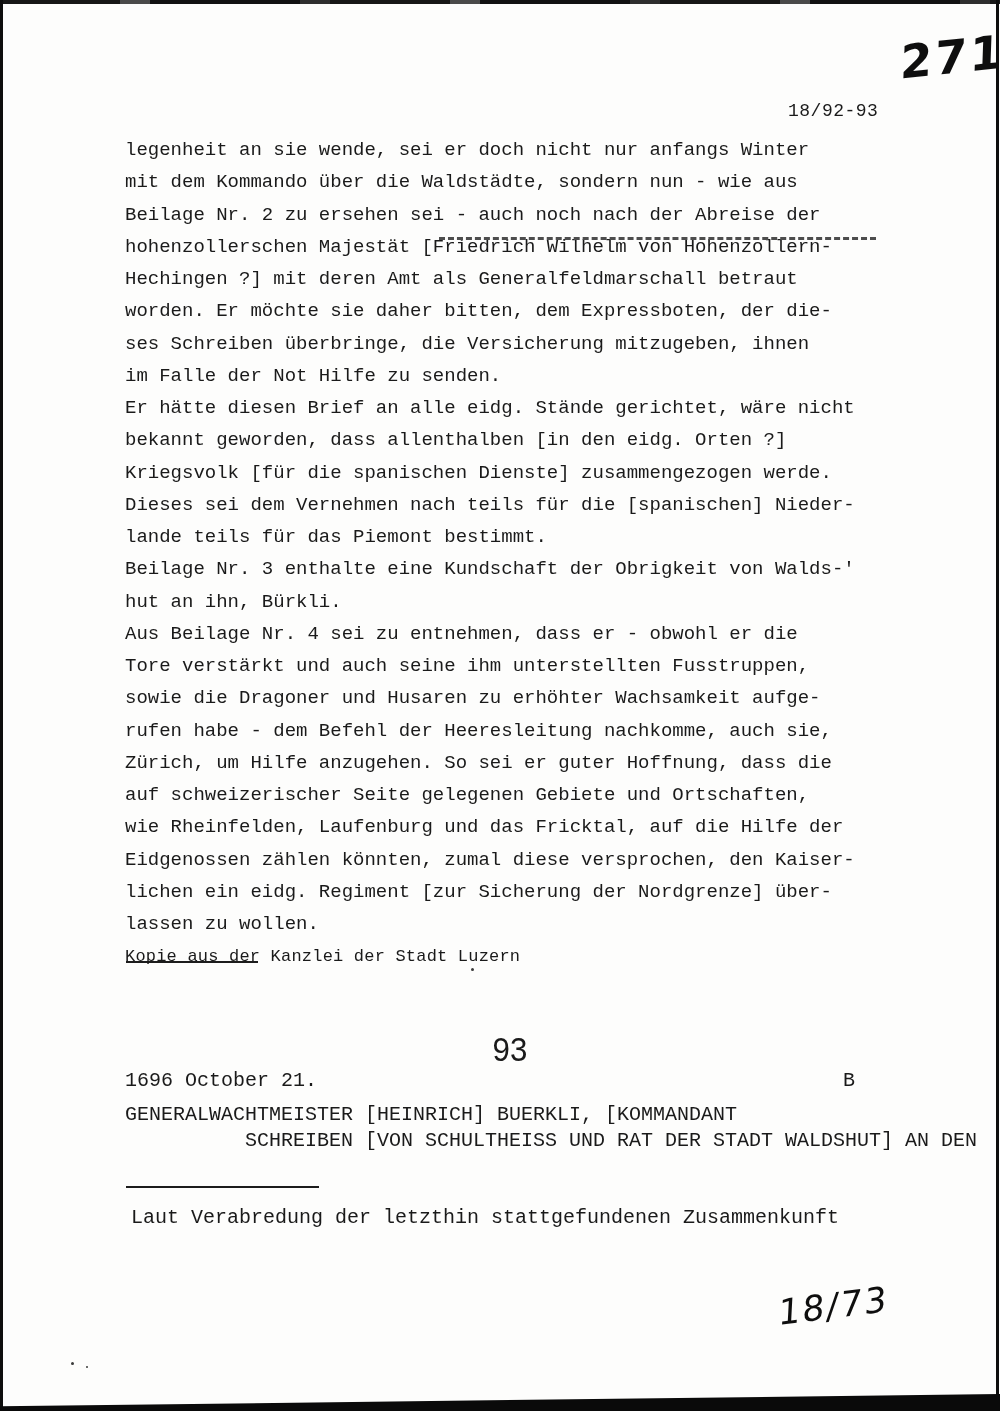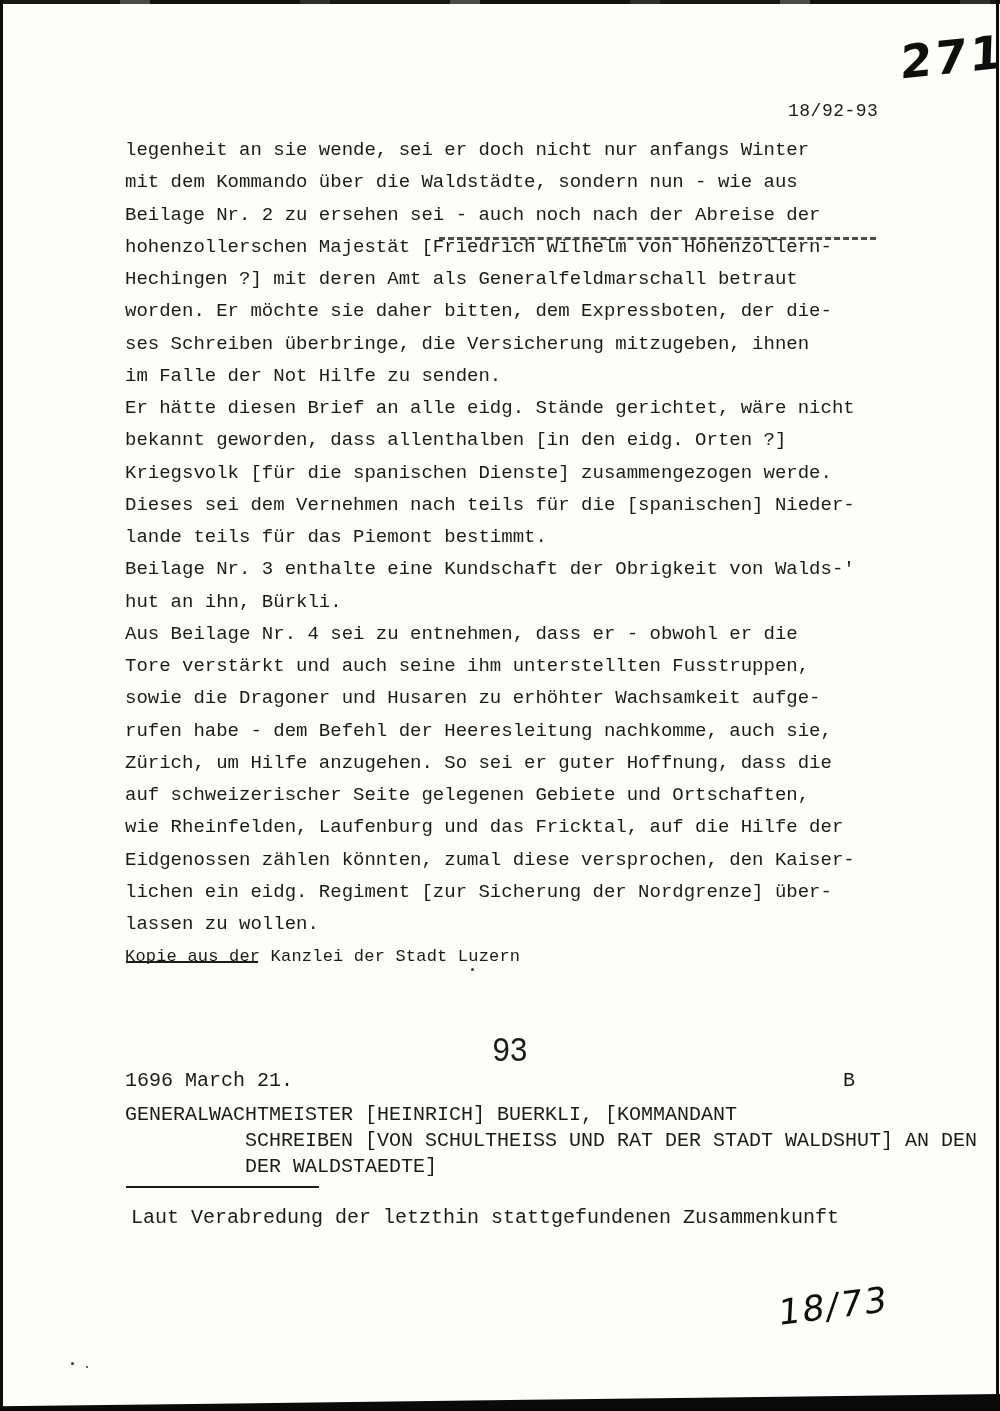--- a/index.html
+++ b/index.html
@@ -133,25 +133,25 @@
 
   <div class="overline-artifact"></div>
 
   <div class="source-rule"></div>
   <div class="source-note">
     <div>Kopie aus der Kanzlei der Stadt Luzern</div>
   </div>
 
   <div class="entry-number">93</div>
 
-  <div class="entry-date-row">1696 March 21.</div>
+  <div class="entry-date-row">1696 October 21.</div>
 
   <div class="entry-letter">B</div>
 
-  <div class="entry-title"><div>GENERALWACHTMEISTER [HEINRICH] BUERKLI, [KOMMANDANT</div><div>SCHREIBEN [VON SCHULTHEISS UND RAT DER STADT WALDSHUT] AN DEN</div><div>DER WALDSTAEDTE]</div></div>
+  <div class="entry-title"><div>GENERALWACHTMEISTER [HEINRICH] BUERKLI, [KOMMANDANT</div><div>SCHREIBEN [VON SCHULTHEISS UND RAT DER STADT WALDSHUT] AN DEN</div></div>
 
   <div class="entry-rule"></div>
 
   <div class="entry-first-line">Laut Verabredung der letzthin stattgefundenen Zusammenkunft</div>
 
   <div class="handwritten hw-footer">18/73</div>
 
 </div>
 
 </body></html>

